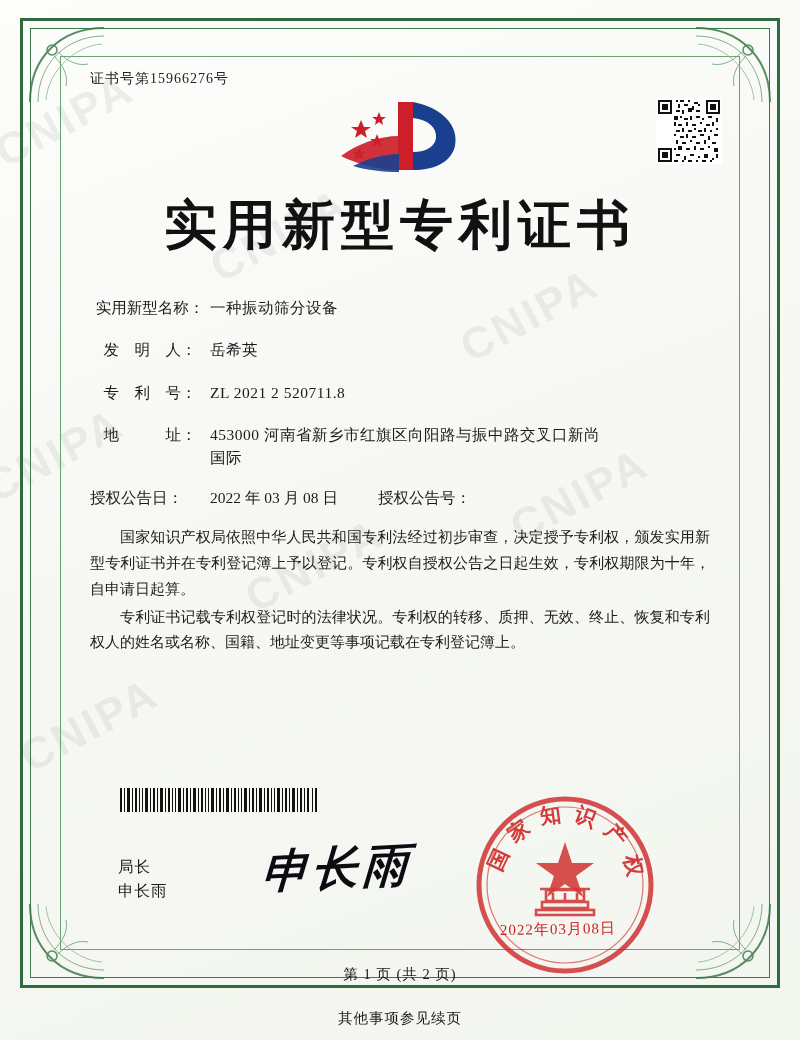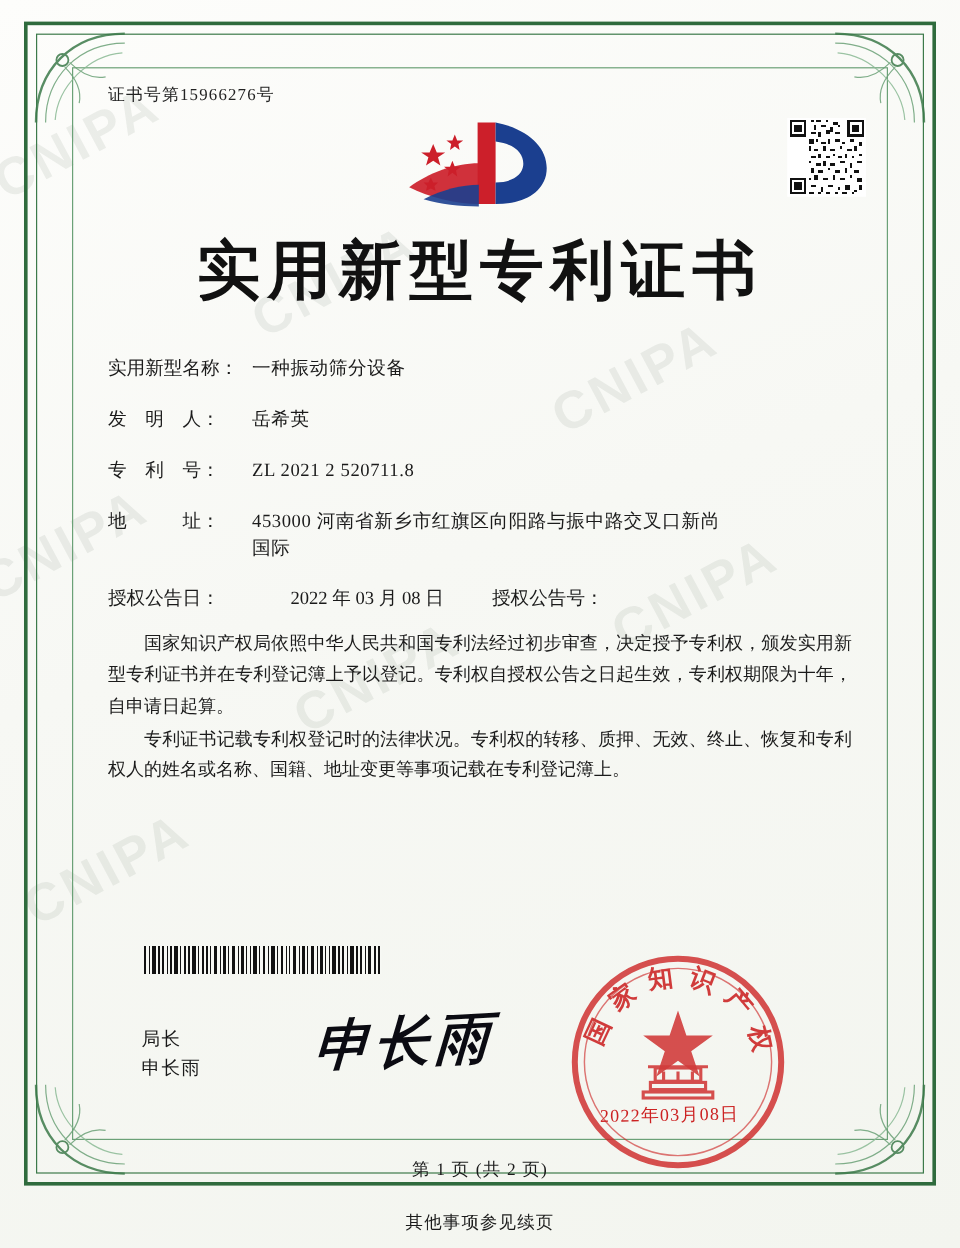--- a/index.html
+++ b/index.html
@@ -126,20 +126,21 @@
     font-size: 15.5px;
     line-height: 1.5;
     margin-bottom: 19px;
     color: #1b1b1b;
   }
   .field .lbl {
     width: 120px;
     flex: 0 0 120px;
     letter-spacing: 0px;
     white-space: nowrap;
+    text-align: center;
   }
   .field .val {
     flex: 1;
     letter-spacing: 0.5px;
   }
   .field .val-2 {
     display: block;
   }
 
   .field-inline {
@@ -147,21 +148,20 @@
     align-items: flex-start;
     font-size: 15.5px;
     margin-bottom: 16px;
   }
   .field-inline .lbl2 {
     flex: 0 0 120px;
     white-space: nowrap;
   }
   .field-inline .val2 {
     flex: 0 0 168px;
-    margin-left: 32px;
   }
   .field-inline .lbl3 {
     flex: 0 0 100px;
     white-space: nowrap;
   }
   .field-inline .val3 { flex: 1; }
 
   .para {
     font-size: 15px;
     line-height: 1.72;

